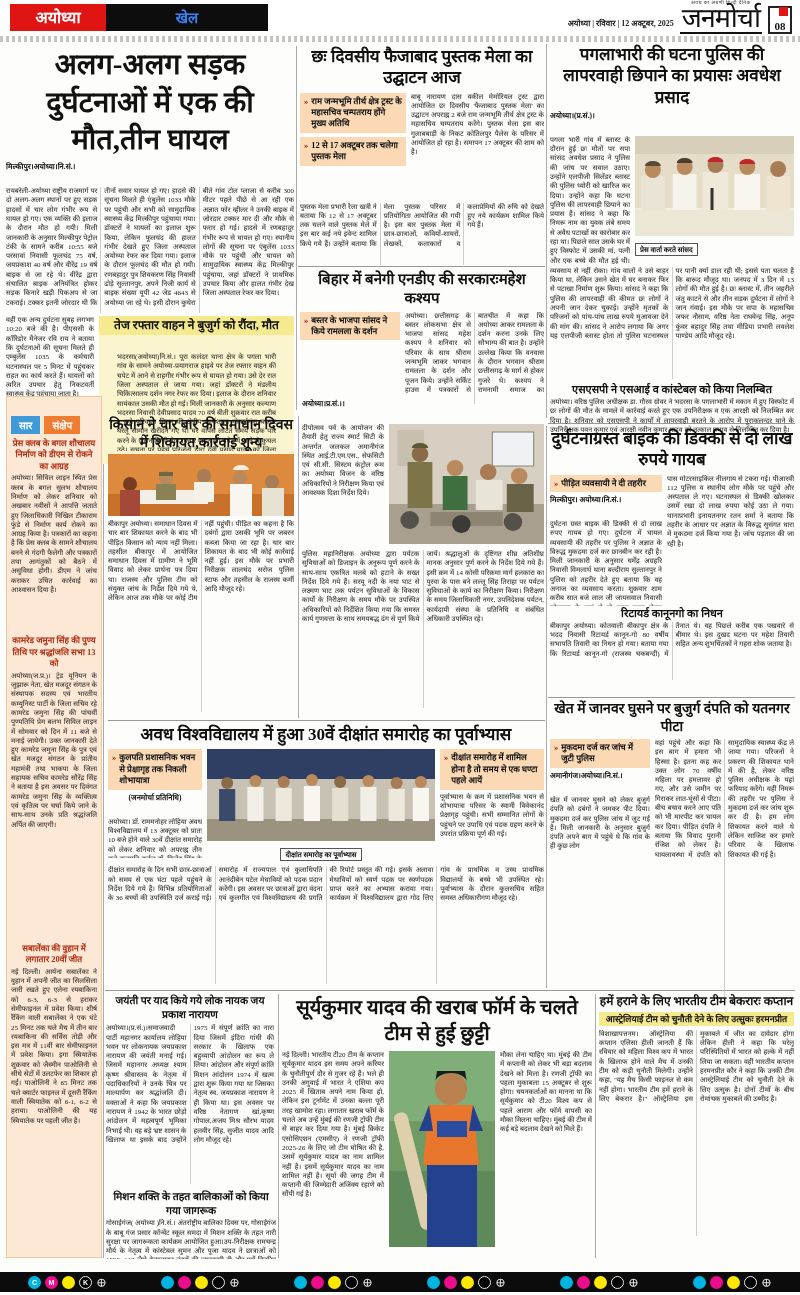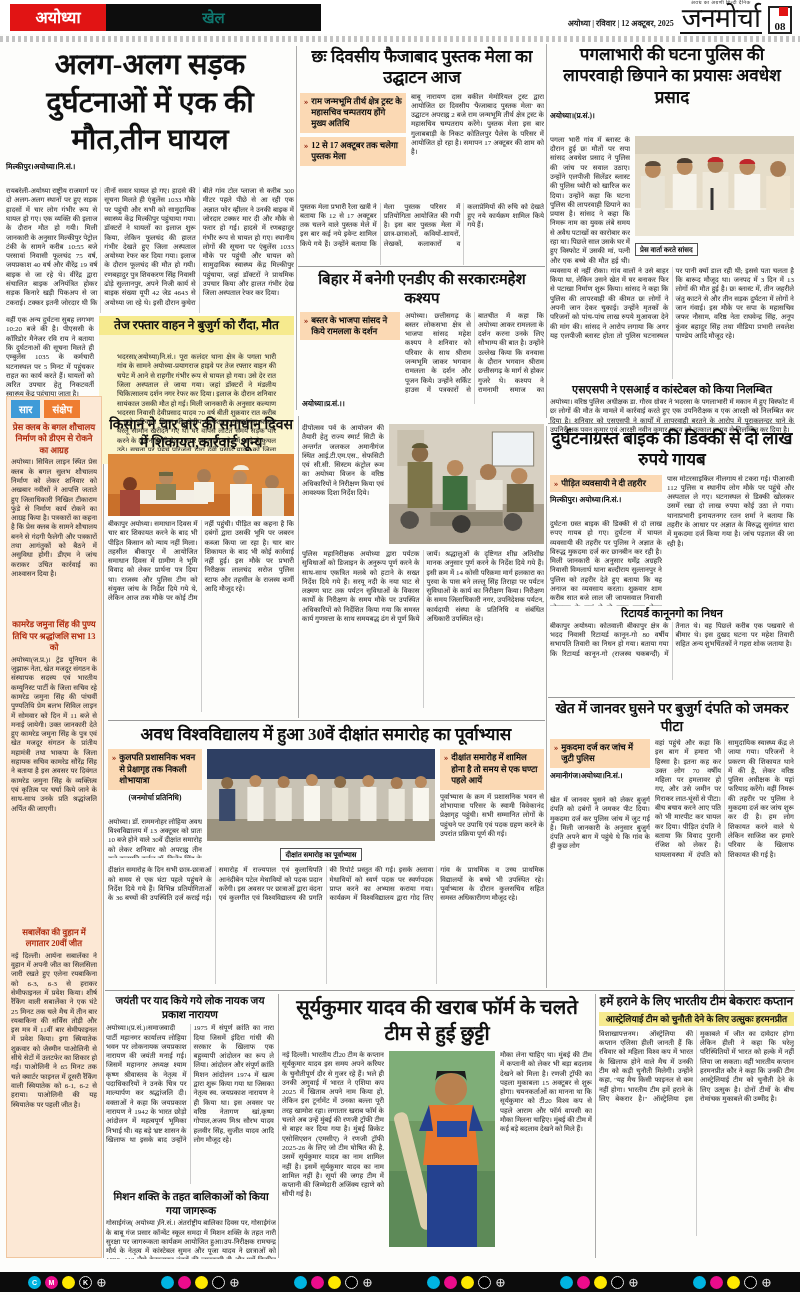--- a/index.html
+++ b/index.html
@@ -5,21 +5,21 @@
 *{margin:0;padding:0;box-sizing:border-box}
 html,body{background:#9a9a9a}
 #page{position:relative;width:800px;height:1295px;margin:0 auto;background:#fdfdfb;
   font-family:"Liberation Serif","DejaVu Serif",serif;color:#111;overflow:hidden}
 .abs{position:absolute}
 
 #hdr{left:0;top:0;width:800px;height:34px;background:#fff;display:flex;align-items:center}
 .tab{height:27px;display:flex;align-items:center;justify-content:center;font-weight:bold;
   font-family:"Liberation Sans","DejaVu Sans",sans-serif}
 #tab-region{margin-left:10px;width:96px;background:#e11414;color:#fff;font-size:16px}
-#tab-section{width:215px;background:#0d0d0d;color:#0f766e;font-size:15px}
+#tab-section{width:162px;background:#0d0d0d;color:#3b82f6;font-size:15px}
 #hdr-right{margin-left:auto;margin-right:8px;display:flex;align-items:flex-end;gap:6px}
 #dateline{font-size:8px;font-weight:bold;color:#222;padding-bottom:6px;white-space:nowrap}
 #mast{display:flex;flex-direction:column;align-items:center;line-height:1}
 #tagline{font-size:5px;color:#333;letter-spacing:.5px}
 #masthead{font-size:27px;font-weight:normal;font-family:"Liberation Sans","DejaVu Sans",sans-serif;
   letter-spacing:-1px;border-bottom:2px solid #111;padding:0 2px}
 #pagebox{width:24px;height:28px;border:2px solid #222;position:relative;background:#fff;
   display:flex;align-items:flex-end;justify-content:center;font-weight:bold;font-size:11px}
 #pagebox .flag{position:absolute;top:-1px;right:2px;width:9px;height:9px;background:#e11414}
 #dotstrip{left:0;top:36px;width:800px;height:6px;
@@ -40,21 +40,21 @@
 
 .ysub{background:#fbf5cf;flex:1}
 .yh{background:#f6ea8e;font-weight:bold;text-align:center;font-size:12px;line-height:1.25;padding:2px}
 .ybody{background:#fbf5cf;padding:18px}
 .bbox{background:#fbd9b4;padding:3px 4px;font-size:8.5px;font-weight:bold;line-height:1.35;
   display:flex;gap:3px;align-items:flex-start}
 .bbox .bgl{color:#8c1d08;font-weight:bold;flex:0 0 auto}
 .caption{display:inline-block;border:1px solid #555;background:#fff;font-size:7px;
   font-weight:bold;padding:1px 4px}
 
-#rail{background:#fce8d5;border:1px solid #f0c69e;padding:3px 4px;overflow:hidden}
+#rail{background:#fce8d5;border:1px solid #f0c69e;padding:19px 4px;overflow:hidden}
 #rail-hdr{display:flex;margin-bottom:4px}
 #rail-hdr .rb{color:#fff;font-weight:bold;font-size:10px;padding:2px 8px;
   font-family:"Liberation Sans","DejaVu Sans",sans-serif}
 #rail-hdr .blue{background:#3f9bd8}
 #rail-hdr .orng{background:#ef7d31;margin-left:4px}
 .rit{color:#b03013;font-weight:bold;font-size:8.5px;text-align:center;line-height:1.35;margin:3px 0 2px}
 .rib{font-size:7px;line-height:1.33;text-align:justify;overflow:hidden;color:#222}
 
 .vl{width:1px;background:#aaa}
 .hl{height:1px;background:#999}
@@ -273,21 +273,21 @@
         <div class="dl">मिल्कीपुर। अयोध्या।नि.सं.।</div>
         <div class="body" style="height:86px">दुर्घटना ग्रस्त बाइक की डिक्की से दो लाख रुपए गायब हो गए। दुर्घटना में घायल व्यवसायी की तहरीर पर पुलिस ने अज्ञात के विरुद्ध मुकदमा दर्ज कर छानबीन कर रही है। मिली जानकारी के अनुसार धर्मेंद्र अग्रहरि निवासी विमलार्थ थाना बल्दीराय सुल्तानपुर ने पुलिस को तहरीर देते हुए बताया कि वह अनाज का व्यवसाय करता। शुक्रवार शाम करीब सात बजे लाल जी जायसवाल निवासी सोहावल के यहां से दो लाख रुपए लेकर मोटरसाइकिल संख्या यूपी44 एपी 2232 से घर जा रहा था।</div>
       </div>
       <div class="body" style="flex:1">पास मोटरसाइकिल नीलगाय से टकरा गई। पीआरवी 112 पुलिस व स्थानीय लोग मौके पर पहुंचे और अस्पताल ले गए। घटनास्थल से डिक्की खोलकर उसमें रखा दो लाख रुपया कोई उठा ले गया। थानाप्रभारी इनायतनगर रतन शर्मा ने बताया कि तहरीर के आधार पर अज्ञात के विरुद्ध सुसंगत धारा में मुकदमा दर्ज किया गया है। जांच पड़ताल की जा रही है।</div>
     </div>
     <div class="sub" style="margin-top:3px">रिटायर्ड कानूनगो का निधन</div>
     <div class="body cols2" style="height:58px;margin-top:2px">बीकापुर अयोध्या। कोतवाली बीकापुर क्षेत्र के भदद निवासी रिटायर्ड कानून-गो 80 वर्षीय सभापति तिवारी का निधन हो गया। बताया गया कि रिटायर्ड कानून-गो (राजस्व चकबन्दी) में तैनात थे। वह पिछले करीब एक पखवारे से बीमार थे। इस दुखद घटना पर महेश तिवारी सहित अन्य शुभचिंतकों ने गहरा शोक जताया है।</div>
   </div>
 
   <div class="abs" style="left:550px;top:700px;width:244px;height:286px">
-    <div class="hsm">खेत में जानवर घुसने पर बुजुर्ग दंपति को जमकर पीटा</div>
+    <div class="hsm">खेत में जानवर घुसने पर बुजुर्ग दंपति को यतनगर पीटा</div>
     <div class="row" style="margin-top:4px;height:258px">
       <div style="width:100px;flex:0 0 auto">
         <div class="bbox">
           <span class="bgl">»</span>
           <span>मुकदमा दर्ज कर जांच में जुटी पुलिस</span>
         </div>
         <div class="dl">अमानीगंज।अयोध्या।नि.सं.।</div>
         <div class="body" style="height:200px">खेत में जानवर घुसने को लेकर बुजुर्ग दंपति को दबंगों ने जमकर पीट दिया। मुकदमा दर्ज कर पुलिस जांच में जुट गई है। मिली जानकारी के अनुसार बुजुर्ग दंपति अपने बाग में पहुंचे थे कि गांव के ही कुछ लोग</div>
       </div>
       <div class="body" style="flex:1;column-count:2;column-gap:7px;column-rule:1px solid #ccc">वहां पहुंचे और कहा कि इस बाग में हमारा भी हिस्सा है। इतना कह कर उक्त लोग 70 वर्षीय महिला पर हमलावर हो गए, और उसे जमीन पर गिराकर लात-घूंसों से पीटा। बीच बचाव करने आए पति को भी मारपीट कर घायल कर दिया। पीड़ित दंपति ने बताया कि विवाद पुरानी रंजिश को लेकर है। घायलावस्था में दंपति को सामुदायिक स्वास्थ्य केंद्र ले जाया गया। परिजनों ने प्रकरण की शिकायत थाने में की है, लेकर वरिष्ठ पुलिस अधीक्षक के यहां फरियाद करेंगे। वहीं निमरू की तहरीर पर पुलिस ने मुकदमा दर्ज कर जांच शुरू कर दी है। हम लोग शिकायत करने वाले थे लेकिन साजिश कर हमारे परिवार के खिलाफ शिकायत की गई है।</div>

